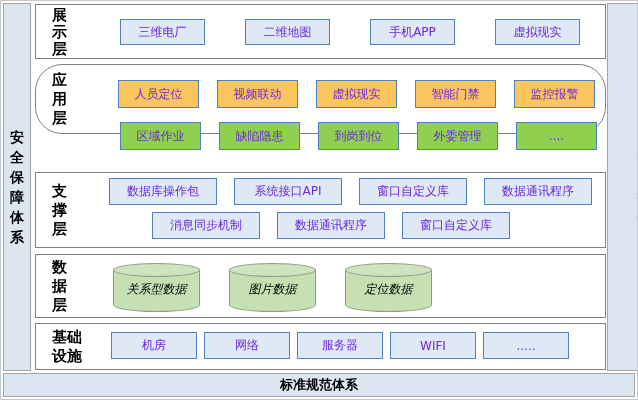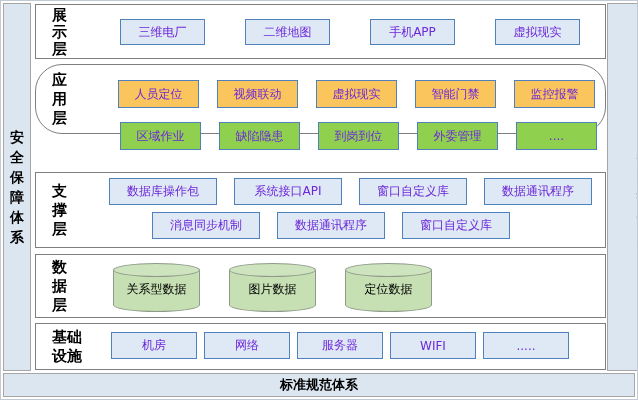--- a/index.html
+++ b/index.html
@@ -54,21 +54,21 @@
   #panel-application .box { width:81px; height:28px; }
   .box.yellow { background:#fbc55d;margin-left:8px; }
   .box.green  { background:#8fd04f; }
   #panel-support .p-row.r1 { left:73px; top:5px;  gap:17px; }
   #panel-support .p-row.r2 { left:73px; top:39px; gap:17px;margin-left:43px; }
   #panel-support .box { width:108px; height:27px; }
   #panel-data .p-row { left:77px; top:8px; gap:29px; }
   #panel-infra .p-row { left:75px; top:8px; gap:7px; }
   #panel-infra .box { width:86px; height:27px; }
   
-  .cylinder { position:relative; width:87px; height:49px; }
+  .cylinder { position:relative; width:87px; height:49px;font-style:italic; }
   .cyl-bottom {
     position:absolute; left:0; right:0; top:35px; height:14px;
     border-radius:50%; background:#c6e0b4; border:1px solid #8f9a8a; box-sizing:border-box;
   }
   .cyl-body {
     position:absolute; left:0; right:0; top:7px; height:35px; background:#c6e0b4;
     border-left:1px solid #8f9a8a; border-right:1px solid #8f9a8a; box-sizing:border-box;
   }
   .cyl-top {
     position:absolute; left:0; right:0; top:0; height:14px;

